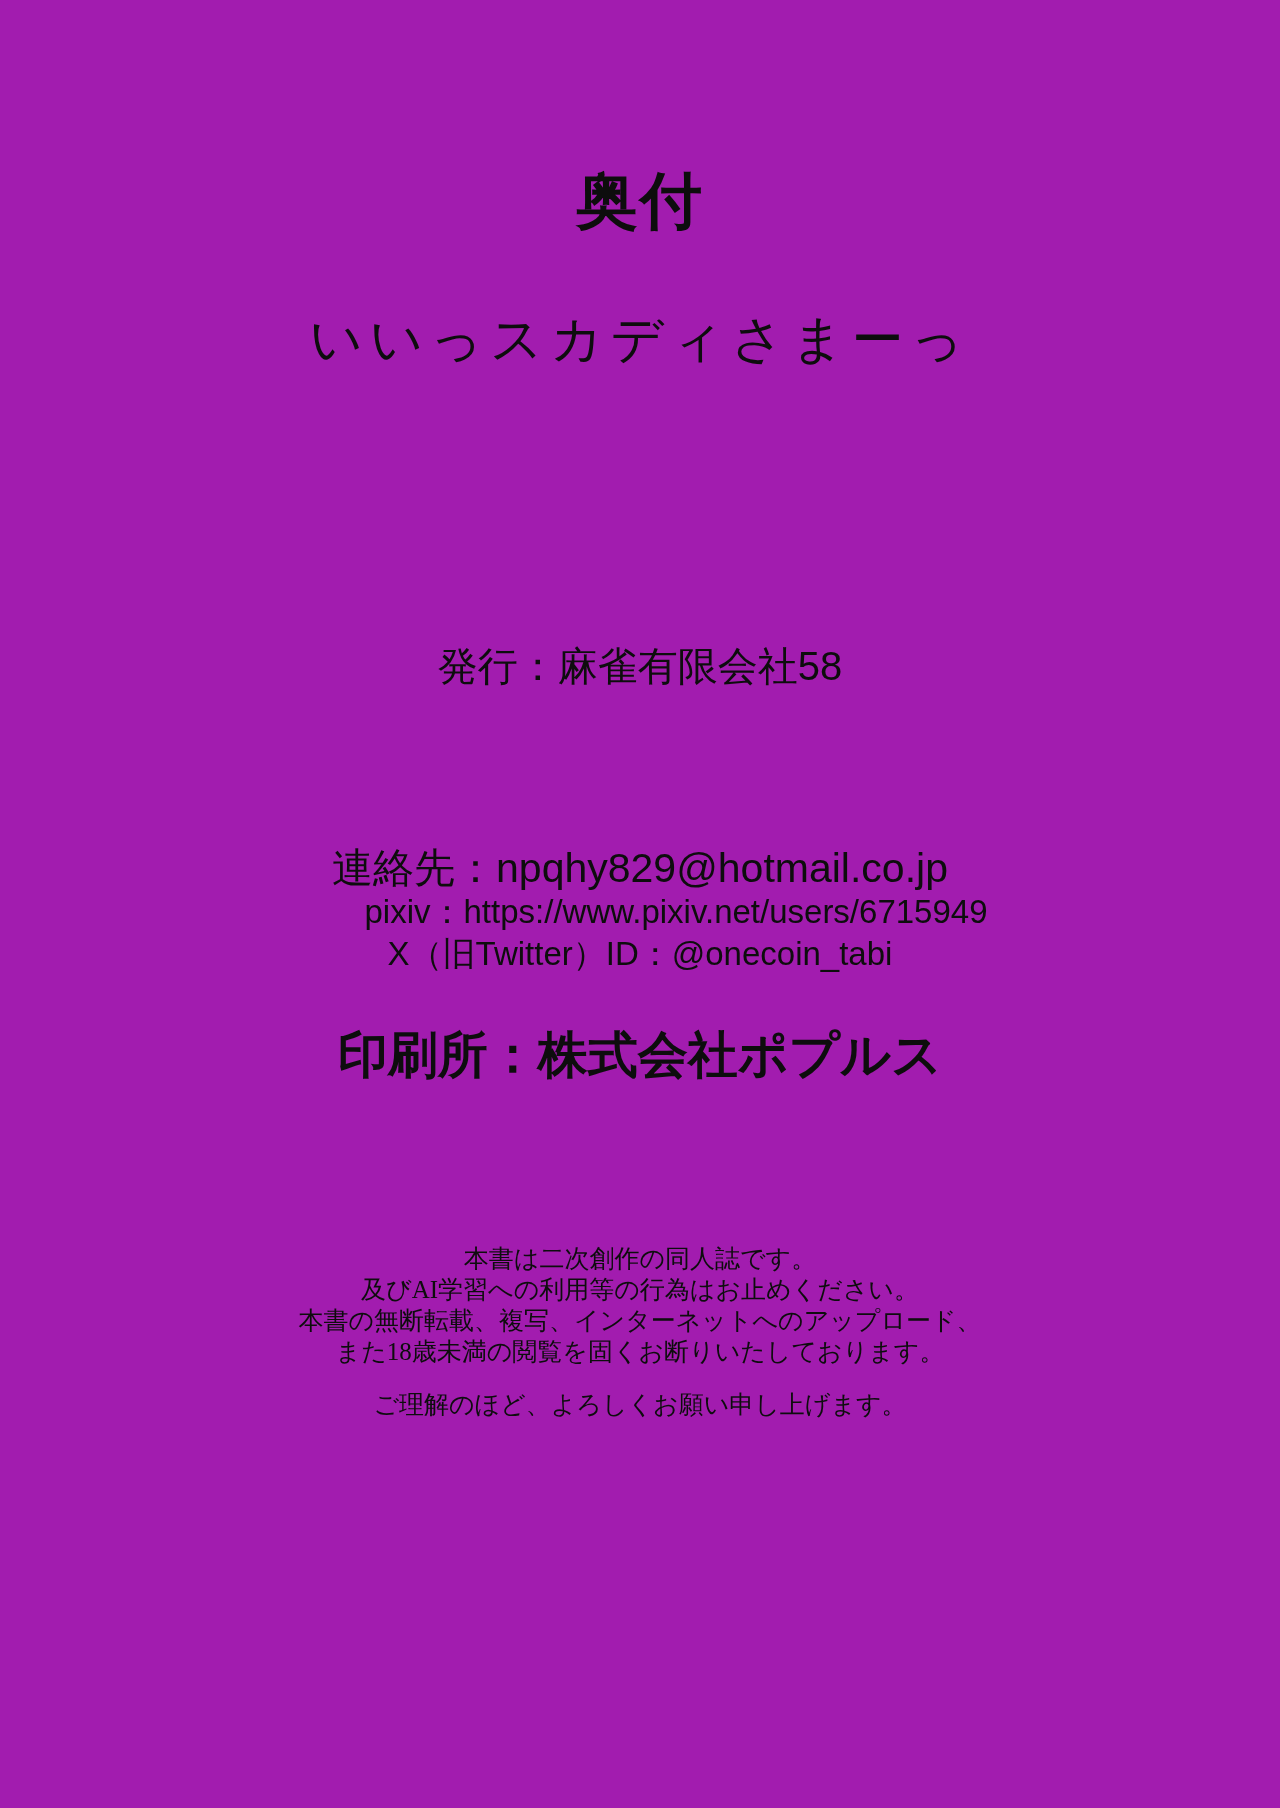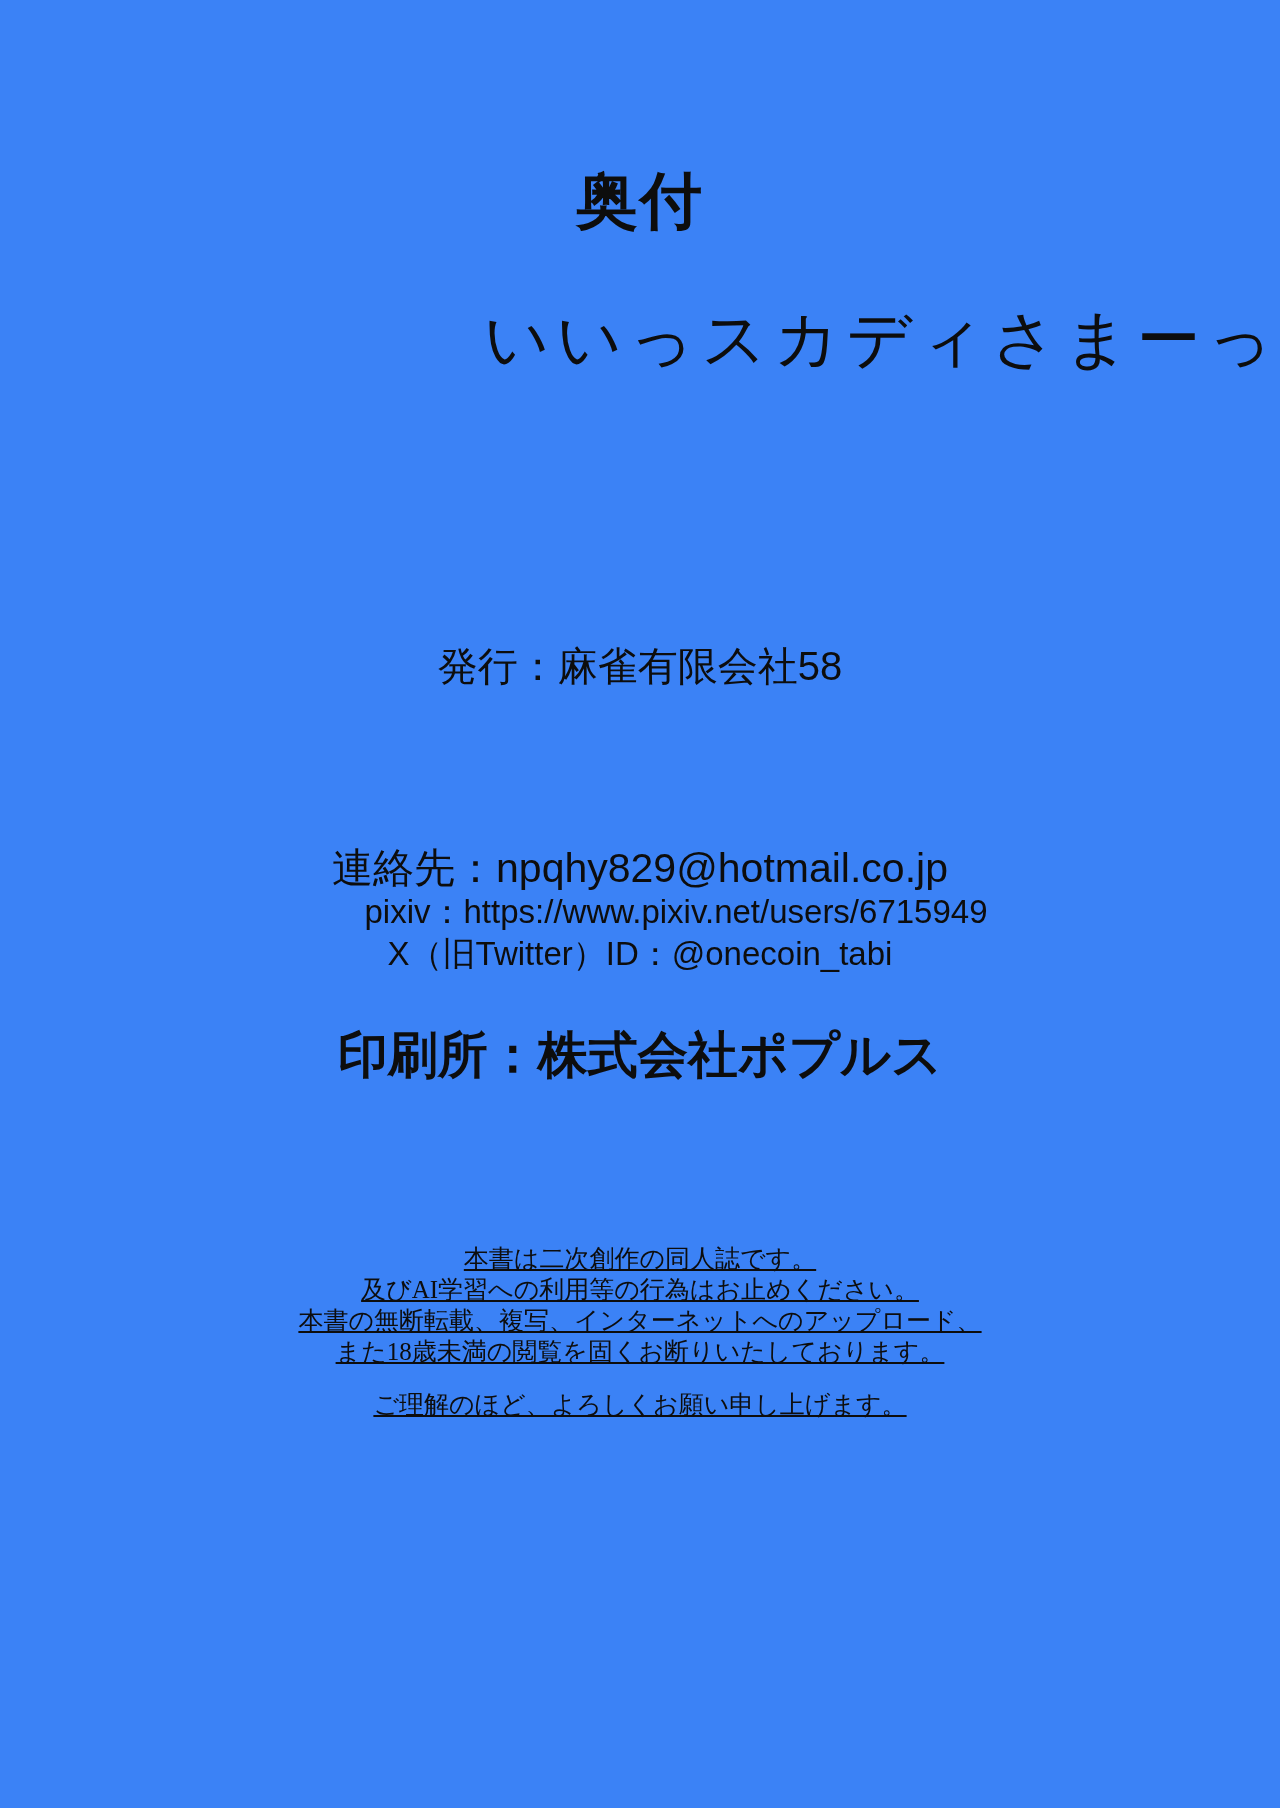--- a/index.html
+++ b/index.html
@@ -4,46 +4,45 @@
 <style>
   html, body {
     margin: 0;
     padding: 0;
     background: #ffffff;
   }
   .page {
     position: relative;
     width: 1280px;
     height: 1808px;
-    background: #3b82f6;
+    background: #a21caf;
     overflow: hidden;
     font-family: "Liberation Sans", "DejaVu Sans", sans-serif;
     color: #0d0d0d;
   }
   .line {
     position: absolute;
     left: 0;
     width: 100%;
     text-align: center;
     white-space: nowrap;
   }
   .title {
     top: 170px;
     font-size: 62px;
     line-height: 62px;
     font-weight: 700;
     letter-spacing: 2px;
   }
   .subtitle {
     top: 308px;
-    font-size: 64px;
+    font-size: 52px;
     line-height: 62px;
     font-weight: 400;
     letter-spacing: 7px;
-    text-align: right;
   }
   .pub-date {
     top: 534px;
     font-size: 50px;
     line-height: 56px;
     font-weight: 400;
   }
   .publisher {
     top: 638px;
     font-size: 40px;
@@ -78,21 +77,20 @@
     left: 0;
     width: 100%;
     text-align: center;
     font-family: "Liberation Serif", "DejaVu Serif", serif;
     font-size: 25px;
     line-height: 31px;
     color: #0d0d0d;
   }
   .notice .notice-line {
     white-space: nowrap;
-    text-decoration: underline;
   }
   .notice .closing {
     margin-top: 22px;
     white-space: nowrap;
   }
 </style>
 </head>
 <body>
 
 <div class="page">

